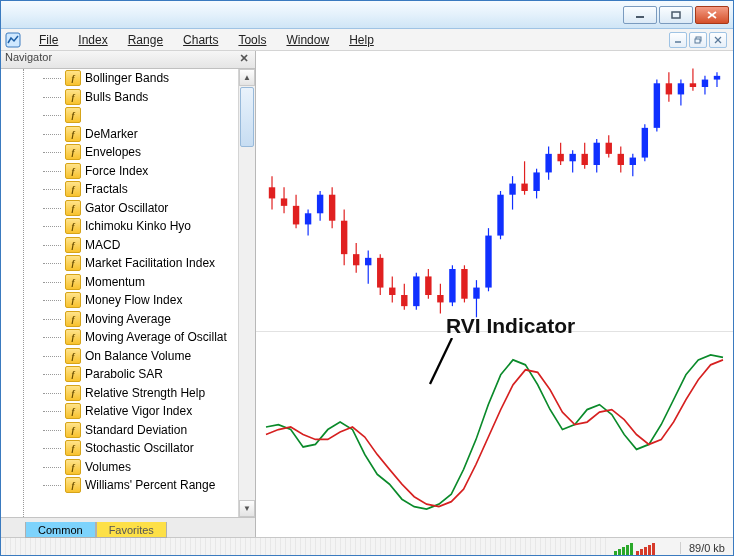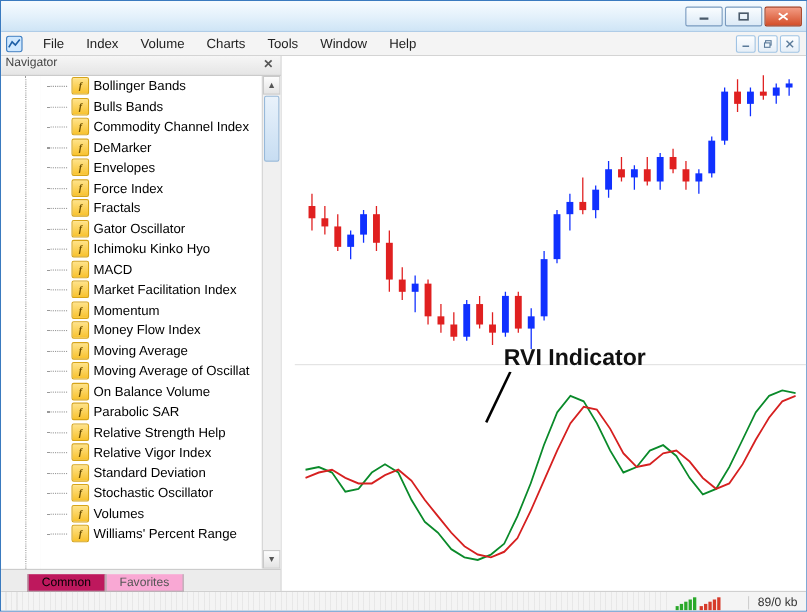--- a/index.html
+++ b/index.html
@@ -55,20 +55,21 @@
     width: 16px;
     height: 16px;
     margin-right: 8px;
     display: flex;
     align-items: center;
     justify-content: center;
   }
   .menu-item {
     padding: 2px 10px;
     color: #222;
+    text-decoration: underline;
   }
   .mdi-controls {
     margin-left: auto;
     display: flex;
     gap: 2px;
     padding-right: 2px;
   }
   .mdi-btn {
     width: 18px;
     height: 16px;
@@ -210,35 +211,34 @@
     align-items: flex-end;
     padding-left: 24px;
     gap: 0;
   }
   .nav-tab {
     padding: 2px 12px 1px;
     font-size: 11px;
     color: #555;
     border: 1px solid #b0b0b0;
     border-top: none;
-    background: #f9a8d4;
+    background: #fde047;
     position:relative;
     top:1px;
   }
   .nav-tab.active {
-    background: #be185d;
+    background: #7dd3fc;
     color: #000;
   }
   
   .chart-area {
     flex:1;
     display:flex;
     flex-direction:column;
     background:#fff;
-    padding-left:12px;
   }
   .chart-main {
     flex: 0 0 280px;
     position:relative;
   }
   .chart-indicator {
     flex:1;
     position:relative;
     border-top: 1px solid #e2e2e2;
   }
@@ -305,21 +305,21 @@
 
 <div class="menubar">
   <span class="app-icon">
     <svg width="16" height="16">
         <rect x="1" y="1" width="14" height="14" rx="2" fill="#cfe8ff" stroke="#3b7bbf"></rect>
         <polyline points="3,11 6,6 9,9 13,4" fill="none" stroke="#1e5fa6" stroke-width="1.5"></polyline>
       </svg>
   </span>
   <span class="menu-item">File</span>
   <span class="menu-item">Index</span>
-  <span class="menu-item">Volume</span>
+  <span class="menu-item">Range</span>
   <span class="menu-item">Charts</span>
   <span class="menu-item">Tools</span>
   <span class="menu-item">Window</span>
   <span class="menu-item">Help</span>
   <div class="mdi-controls">
     <div class="mdi-btn">
         <svg width="8" height="8">
           <line x1="1" y1="6" x2="7" y2="6" stroke="#5a7a9a" stroke-width="1.5"></line>
         </svg>
       </div>
@@ -354,21 +354,20 @@
             <span>Bollinger Bands</span>
           </div>
           <div class="tree-item">
             <span class="dots"></span>
             <span class="fx-icon">f</span>
             <span>Bulls Bands</span>
           </div>
           <div class="tree-item">
             <span class="dots"></span>
             <span class="fx-icon">f</span>
-            <span>Commodity Channel Index</span>
           </div>
           <div class="tree-item">
             <span class="dots"></span>
             <span class="fx-icon">f</span>
             <span>DeMarker</span>
           </div>
           <div class="tree-item">
             <span class="dots"></span>
             <span class="fx-icon">f</span>
             <span>Envelopes</span>

